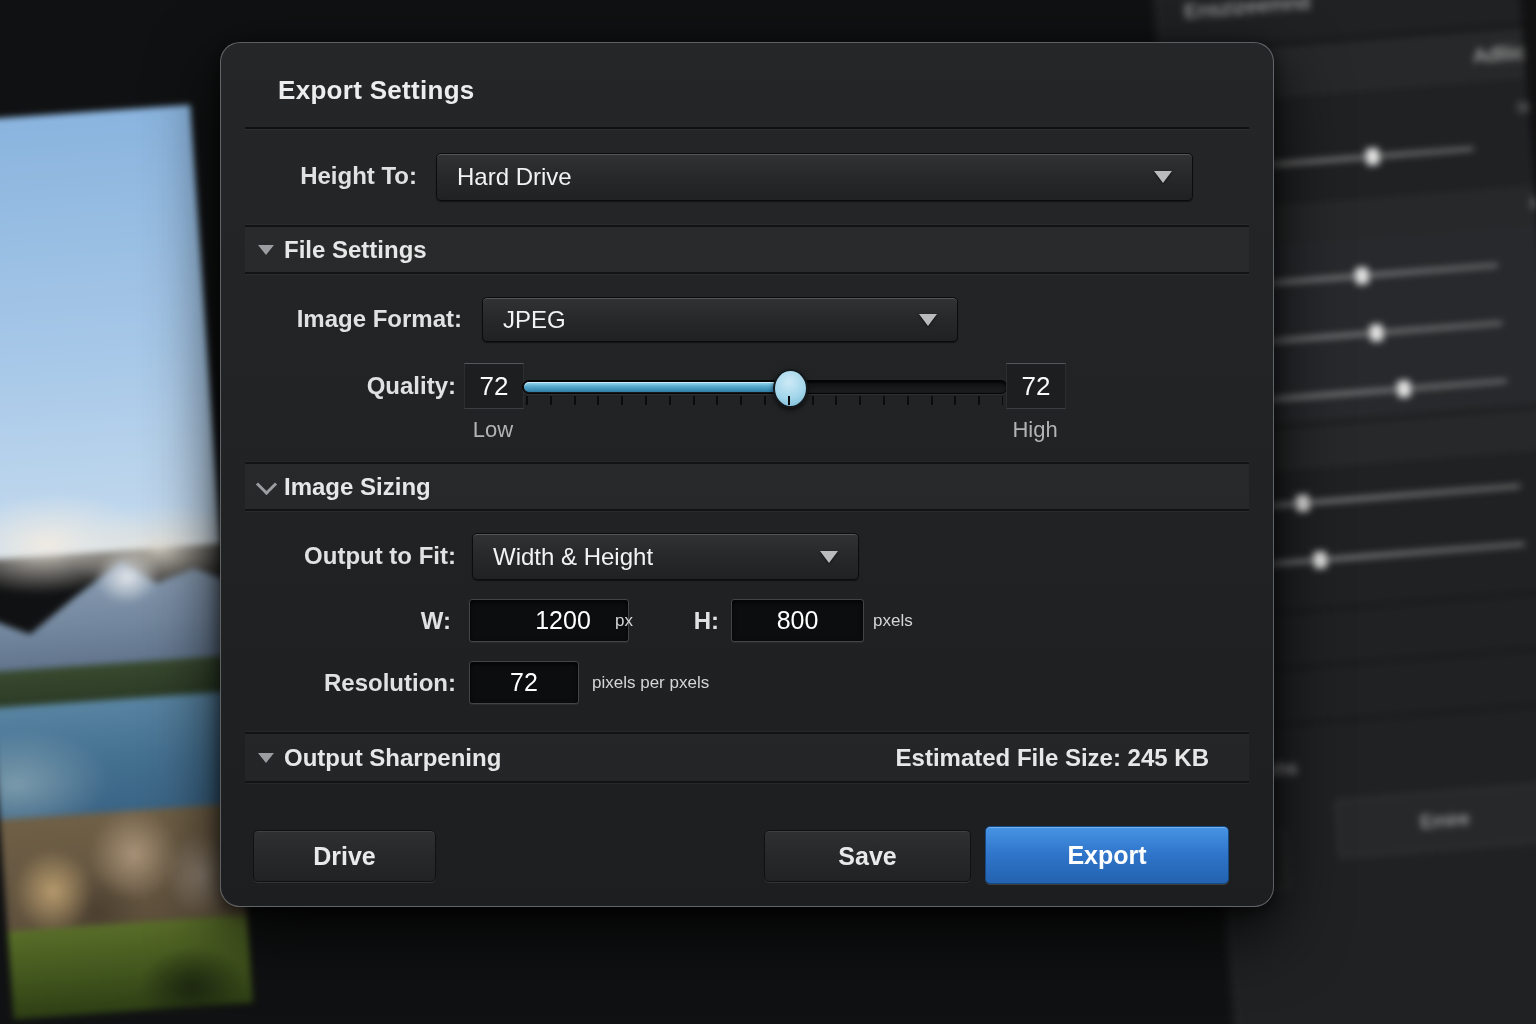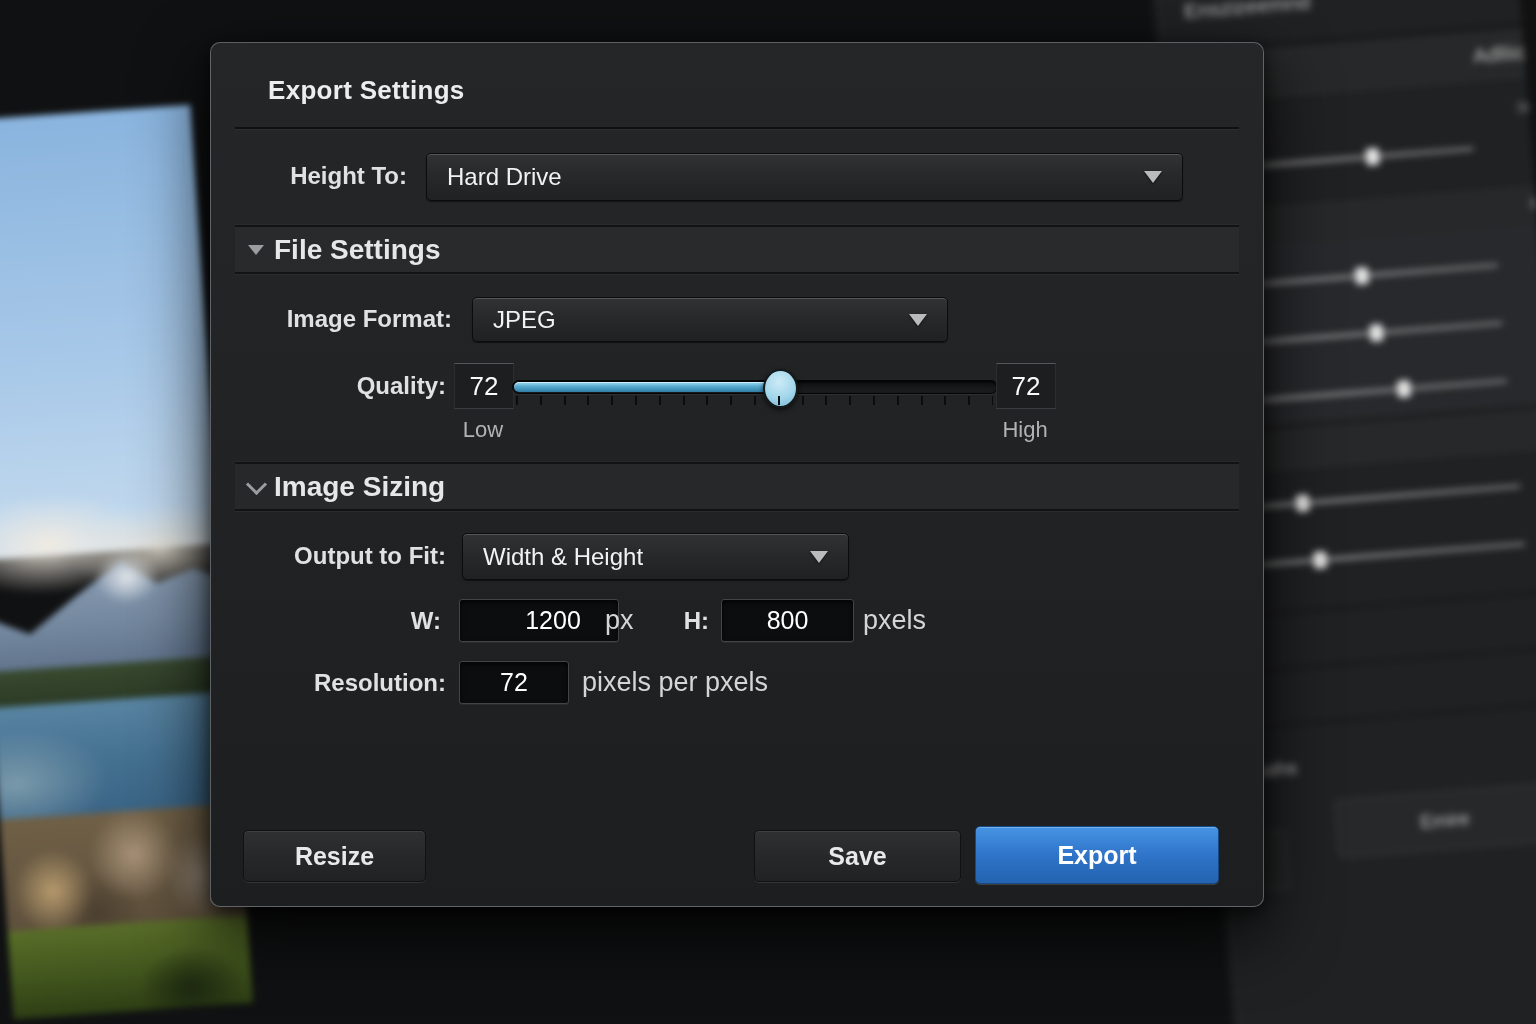--- a/index.html
+++ b/index.html
@@ -17,44 +17,44 @@
             transform:rotate(-4.5deg);transform-origin:top left;
             filter:blur(3.5px) contrast(.96);color:#b9b9ba;}
   .bgrow{position:absolute;left:0;width:100%;}
   .bgslider{position:absolute;height:3px;background:linear-gradient(90deg,#cfcfcf,#8d8d8d);border-radius:2px;}
   .bghandle{position:absolute;width:13px;height:17px;background:#e6e6e6;border-radius:3px;top:-7px;}
   .bglab{position:absolute;font-size:19px;color:#c2c2c2;}
   .bghead{position:absolute;left:0;width:100%;background:#232425;
           border-top:1px solid #101010;border-bottom:1px solid #101010;}
 
   
-  #dialog{left:210px;top:42px;width:1052px;height:863px;border-radius:10px;
+  #dialog{left:220px;top:42px;width:1052px;height:863px;border-radius:20px;
           background:linear-gradient(180deg,#242628 0%,#202223 55%,#1c1e20 100%);
           border:1px solid rgba(200,205,210,.38);
           box-shadow:0 25px 70px rgba(0,0,0,.85), 0 4px 18px rgba(0,0,0,.6);
           color:#e4e4e5;}
   .title{font-size:26px;font-weight:700;letter-spacing:.3px;color:#ededee;}
   .hrule{background:#0f1012;box-shadow:0 1px 0 rgba(255,255,255,.045);height:2px;}
   .lbl{font-size:24px;font-weight:600;color:#e0e1e2;text-align:right;}
   .bold{font-weight:700;}
-  .unit{font-size:27px;font-weight:400;color:#d4d5d6;}
+  .unit{font-size:17px;font-weight:400;color:#d4d5d6;}
 
   .dd{background:linear-gradient(180deg,#303234 0%,#27292b 45%,#1f2123 100%);
       border:1px solid #0b0c0d;border-radius:5px;
       box-shadow:inset 0 1px 0 rgba(255,255,255,.18), 0 1px 1px rgba(0,0,0,.5);
       font-size:24px;color:#f2f2f3;}
   .dd-text{position:absolute;left:20px;top:0;bottom:0;display:flex;align-items:center;}
   .dd-arrow{position:absolute;width:0;height:0;border-left:9px solid transparent;
             border-right:9px solid transparent;border-top:12px solid #b9bbbd;
             filter:drop-shadow(0 1px 1px rgba(0,0,0,.6));}
 
   .band{background:rgba(255,255,255,.028);border-top:2px solid #111315;border-bottom:2px solid #111315;
         box-shadow:0 1px 0 rgba(255,255,255,.04), 0 -1px 0 rgba(255,255,255,.03);}
   .band-label{position:absolute;left:39px;top:0;bottom:0;display:flex;align-items:center;
-              font-size:28px;font-weight:700;color:#e7e7e8;}
+              font-size:24px;font-weight:700;color:#e7e7e8;}
   .tri{position:absolute;width:0;height:0;border-left:8px solid transparent;
        border-right:8px solid transparent;border-top:10px solid #9b9da0;}
   .chev{position:absolute;width:12px;height:12px;border-right:3px solid #9b9da0;
         border-bottom:3px solid #9b9da0;transform:rotate(45deg);}
 
   .vbox{background:#1c1e1f;border-top:1px solid #55585a;border-bottom:1px solid #3c3f41;
         border-left:1px solid #2b2d2f;border-right:1px solid #2b2d2f;
         font-size:26px;color:#fafafa;text-align:center;}
   .inp{background:#0c0d0e;border:1px solid #424446;border-radius:3px;
        box-shadow:inset 0 2px 5px rgba(0,0,0,.8), 0 1px 0 rgba(255,255,255,.05);
@@ -212,18 +212,23 @@
     <div class="abs inp" style="left:248px;top:556px;width:130px;height:41px;line-height:41px;padding-left:28px;">1200</div>
     <div class="abs unit" style="left:394px;top:556px;height:43px;line-height:43px;">px</div>
     <div class="abs lbl" style="left:450px;top:556px;width:48px;height:43px;line-height:43px;">H:</div>
     <div class="abs inp" style="left:510px;top:556px;width:131px;height:41px;line-height:41px;">800</div>
     <div class="abs unit" style="left:652px;top:556px;height:43px;line-height:43px;">pxels</div>
 
     <div class="abs lbl bold" style="left:40px;top:618px;width:195px;height:43px;line-height:43px;">Resolution:</div>
     <div class="abs inp" style="left:248px;top:618px;width:108px;height:41px;line-height:41px;">72</div>
     <div class="abs unit" style="left:371px;top:618px;height:43px;line-height:43px;">pixels per pxels</div>
 
-
-    <div class="abs btn flexc" style="left:32px;top:787px;width:181px;height:50px;">Resize</div>
+    <div class="abs band" style="left:24px;top:689px;width:1004px;height:47px;">
+      <span class="tri" style="left:13px;top:19px;"></span>
+      <span class="band-label">Output Sharpening</span>
+      <span class="band-label" style="left:auto;right:40px;font-weight:600;">Estimated File Size: 245 KB</span>
+    </div>
+
+    <div class="abs btn flexc" style="left:32px;top:787px;width:181px;height:50px;">Drive</div>
     <div class="abs btn flexc" style="left:543px;top:787px;width:205px;height:50px;">Save</div>
     <div class="abs btn btn-blue flexc" style="left:764px;top:783px;width:242px;height:56px;">Export</div>
   </div>
 </div>
 
 </body></html>

